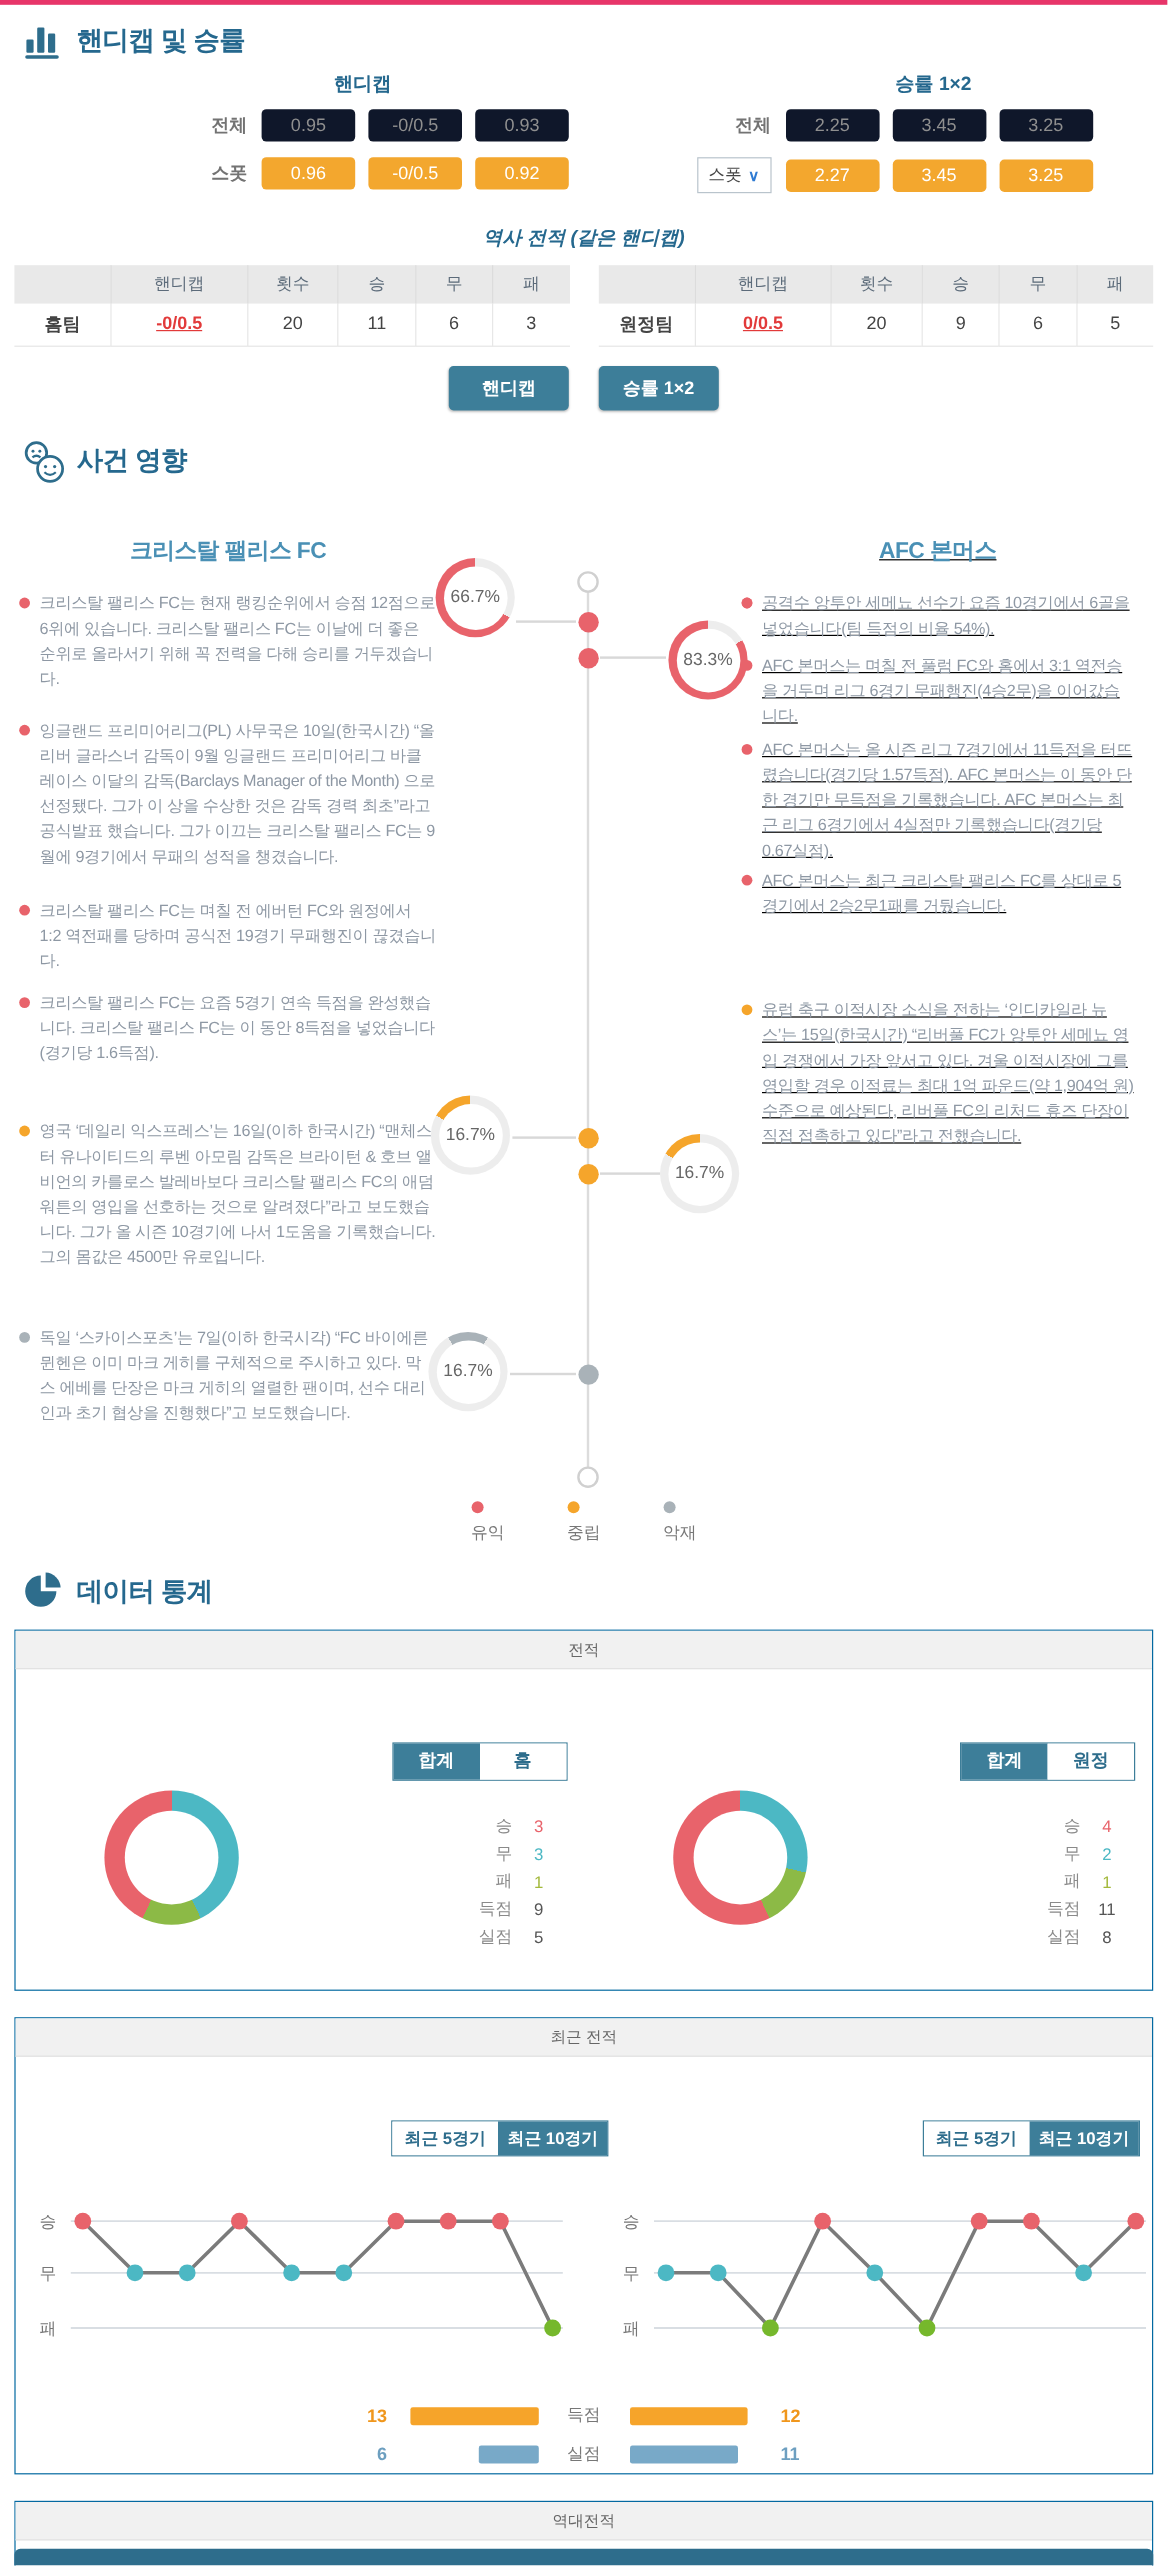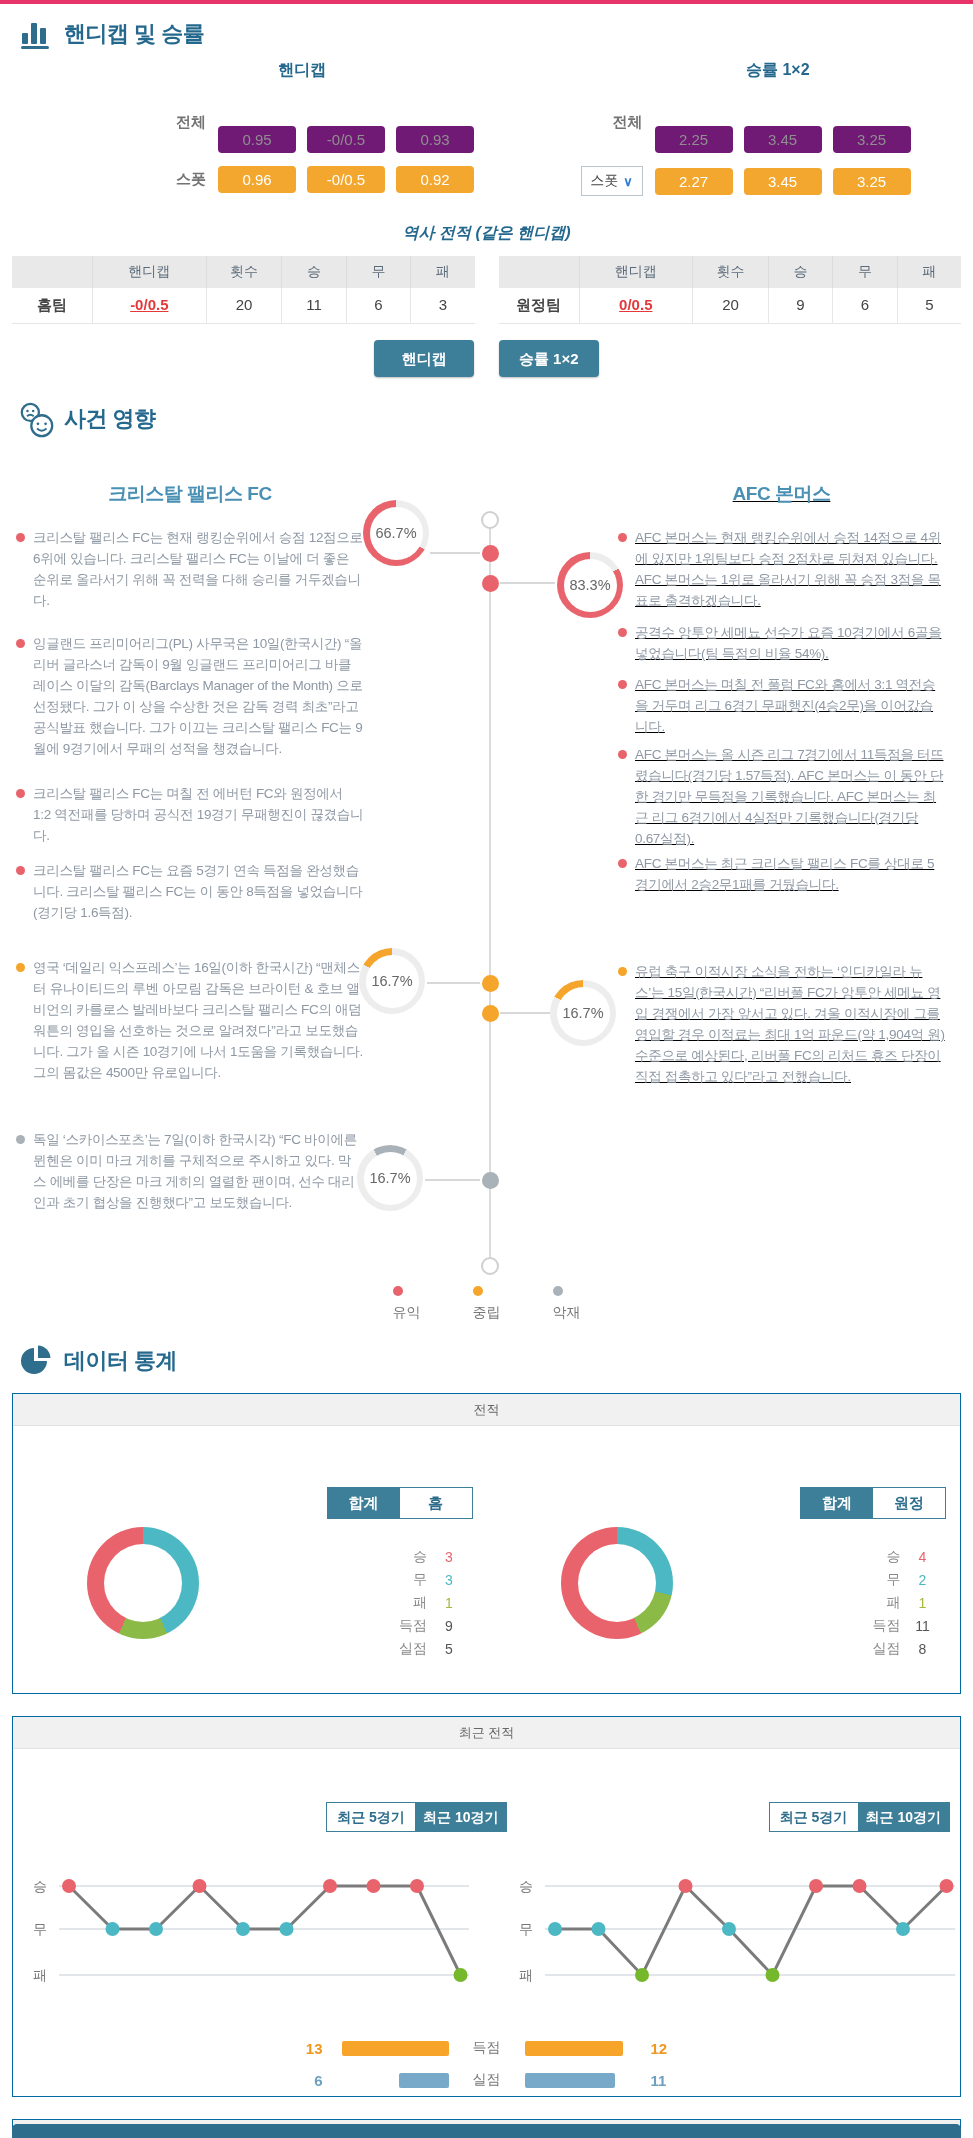--- a/index.html
+++ b/index.html
@@ -17,21 +17,21 @@
   .odds-wrap { display:flex; }
   .odds-group { width:50%; }
   .odds-title { font-size:16px; font-weight:bold; color:#25688e; text-align:center; margin:2px 0 10px; }
   .odds-group.left .odds-title { padding-left:118px; }
   .odds-group.right .odds-title { padding-left:96px; }
   .odds-row { display:flex; align-items:center; margin-bottom:13px; }
   .odds-group.left .odds-row { padding-left:158px; }
   .odds-group.right .odds-row { padding-left:108px; }
   .odds-label { width:48px; text-align:right; margin-right:12px; font-size:15px; color:#737373; font-weight:bold; }
   .pill { width:78px; height:27px; line-height:27px; text-align:center; border-radius:4px; font-size:15px; margin-right:11px; }
-  .pill.gray { background:#701a75; color:#8f8f8f;margin-top:35px; }
+  .pill.gray { background:#0f172a; color:#8f8f8f; }
   .pill.orange { background:#f3a72e; color:#fff; }
   .spot-select { width:62px; height:30px; border:1px solid #b9c4cc; background:#fff; display:flex; align-items:center; justify-content:center; gap:5px; margin-right:12px; margin-left:-14px; font-size:14px; color:#444; cursor:pointer; }
   .spot-select .chev { color:#2f7bd3; font-weight:bold; font-size:13px; }
 
   
   .hist-title { text-align:center; font-size:16px; font-weight:bold; color:#25688e; margin:14px 0 12px;font-style:italic; }
   .hist-wrap { display:flex; gap:24px; margin:0 12px; }
   .hist-table { width:50%; border-collapse:collapse; }
   .hist-table div.hrow { display:grid; grid-template-columns:80px 1.5fr 1fr 0.85fr 0.85fr 0.85fr; }
   .hist-table .cell { text-align:center; font-size:14px; padding:7px 0; border-left:1px solid #e7e7e7; }
@@ -233,28 +233,28 @@
   </span>
   <span class="sec-title">사건 영향</span>
 </div>
 
 <div class="ev-canvas">
   <div class="ev-col ev-left">
     <div class="ev-team">크리스탈 팰리스 FC</div>
     <div class="ev-item" style="margin-bottom:22px;"><span class="bullet pos"></span><span>크리스탈 팰리스 FC는 현재 랭킹순위에서 승점 12점으로 6위에 있습니다. 크리스탈 팰리스 FC는 이날에 더 좋은 순위로 올라서기 위해 꼭 전력을 다해 승리를 거두겠습니다.</span></div>
     <div class="ev-item" style="margin-bottom:24px;"><span class="bullet pos"></span><span>잉글랜드 프리미어리그(PL) 사무국은 10일(한국시간) “올리버 글라스너 감독이 9월 잉글랜드 프리미어리그 바클레이스 이달의 감독(Barclays Manager of the Month) 으로 선정됐다. 그가 이 상을 수상한 것은 감독 경력 최초”라고 공식발표 했습니다. 그가 이끄는 크리스탈 팰리스 FC는 9월에 9경기에서 무패의 성적을 챙겼습니다.</span></div>
     <div class="ev-item" style="margin-bottom:14px;"><span class="bullet pos"></span><span>크리스탈 팰리스 FC는 며칠 전 에버턴 FC와 원정에서 1:2 역전패를 당하며 공식전 19경기 무패행진이 끊겼습니다.</span></div>
-    <div class="ev-item" style="margin-bottom:34px;"><span class="bullet pos"></span><span>크리스탈 팰리스 FC는 요즘 5경기 연속 득점을 완성했습니다. 크리스탈 팰리스 FC는 이 동안 8득점을 넣었습니다(경기당 1.6득점).</span></div>
+    <div class="ev-item" style="margin-bottom:44px;"><span class="bullet pos"></span><span>크리스탈 팰리스 FC는 요즘 5경기 연속 득점을 완성했습니다. 크리스탈 팰리스 FC는 이 동안 8득점을 넣었습니다(경기당 1.6득점).</span></div>
     <div class="ev-item" style="margin-bottom:46px;"><span class="bullet neu"></span><span>영국 ‘데일리 익스프레스’는 16일(이하 한국시간) “맨체스터 유나이티드의 루벤 아모림 감독은 브라이턴 &amp; 호브 앨비언의 카를로스 발레바보다 크리스탈 팰리스 FC의 애덤 워튼의 영입을 선호하는 것으로 알려졌다”라고 보도했습니다. 그가 올 시즌 10경기에 나서 1도움을 기록했습니다. 그의 몸값은 4500만 유로입니다.</span></div>
     <div class="ev-item"><span class="bullet neg"></span><span>독일 ‘스카이스포츠’는 7일(이하 한국시각) “FC 바이에른 뮌헨은 이미 마크 게히를 구체적으로 주시하고 있다. 막스 에베를 단장은 마크 게히의 열렬한 팬이며, 선수 대리인과 초기 협상을 진행했다”고 보도했습니다.</span></div>
   </div>
 
   <div class="ev-col ev-right">
     <div class="ev-team">AFC 본머스</div>
-    <div class="ev-item" style="margin-bottom:11px;"><span class="bullet pos"></span><span>AFC 본머스는 현재 랭킹순위에서 승점 14점으로 4위에 있지만 1위팀보다 승점 2점차로 뒤쳐져 있습니다. AFC 본머스는 1위로 올라서기 위해 꼭 승점 3점을 목표로 출격하겠습니다.</span></div>
+    <div class="ev-item" style="margin-bottom:11px;"><span class="bullet pos"></span></div>
     <div class="ev-item" style="margin-bottom:10px;"><span class="bullet pos"></span><span>공격수 앙투안 세메뇨 선수가 요즘 10경기에서 6골을 넣었습니다(팀 득점의 비율 54%).</span></div>
     <div class="ev-item" style="margin-bottom:7px;"><span class="bullet pos"></span><span>AFC 본머스는 며칠 전 풀럼 FC와 홈에서 3:1 역전승을 거두며 리그 6경기 무패행진(4승2무)을 이어갔습니다.</span></div>
     <div class="ev-item" style="margin-bottom:4px;"><span class="bullet pos"></span><span>AFC 본머스는 올 시즌 리그 7경기에서 11득점을 터뜨렸습니다(경기당 1.57득점). AFC 본머스는 이 동안 단 한 경기만 무득점을 기록했습니다. AFC 본머스는 최근 리그 6경기에서 4실점만 기록했습니다(경기당 0.67실점).</span></div>
     <div class="ev-item" style="margin-bottom:66px;"><span class="bullet pos"></span><span>AFC 본머스는 최근 크리스탈 팰리스 FC를 상대로 5경기에서 2승2무1패를 거뒀습니다.</span></div>
     <div class="ev-item"><span class="bullet neu"></span><span>유럽 축구 이적시장 소식을 전하는 ‘인디카일라 뉴스’는 15일(한국시간) “리버풀 FC가 앙투안 세메뇨 영입 경쟁에서 가장 앞서고 있다. 겨울 이적시장에 그를 영입할 경우 이적료는 최대 1억 파운드(약 1,904억 원) 수준으로 예상된다, 리버풀 FC의 리처드 휴즈 단장이 직접 접촉하고 있다”라고 전했습니다.</span></div>
   </div>
 
   <div class="tl-line"></div>
   <div class="tl-open" style="top:68px;"></div>
   <div class="tl-open" style="top:814px;"></div>

